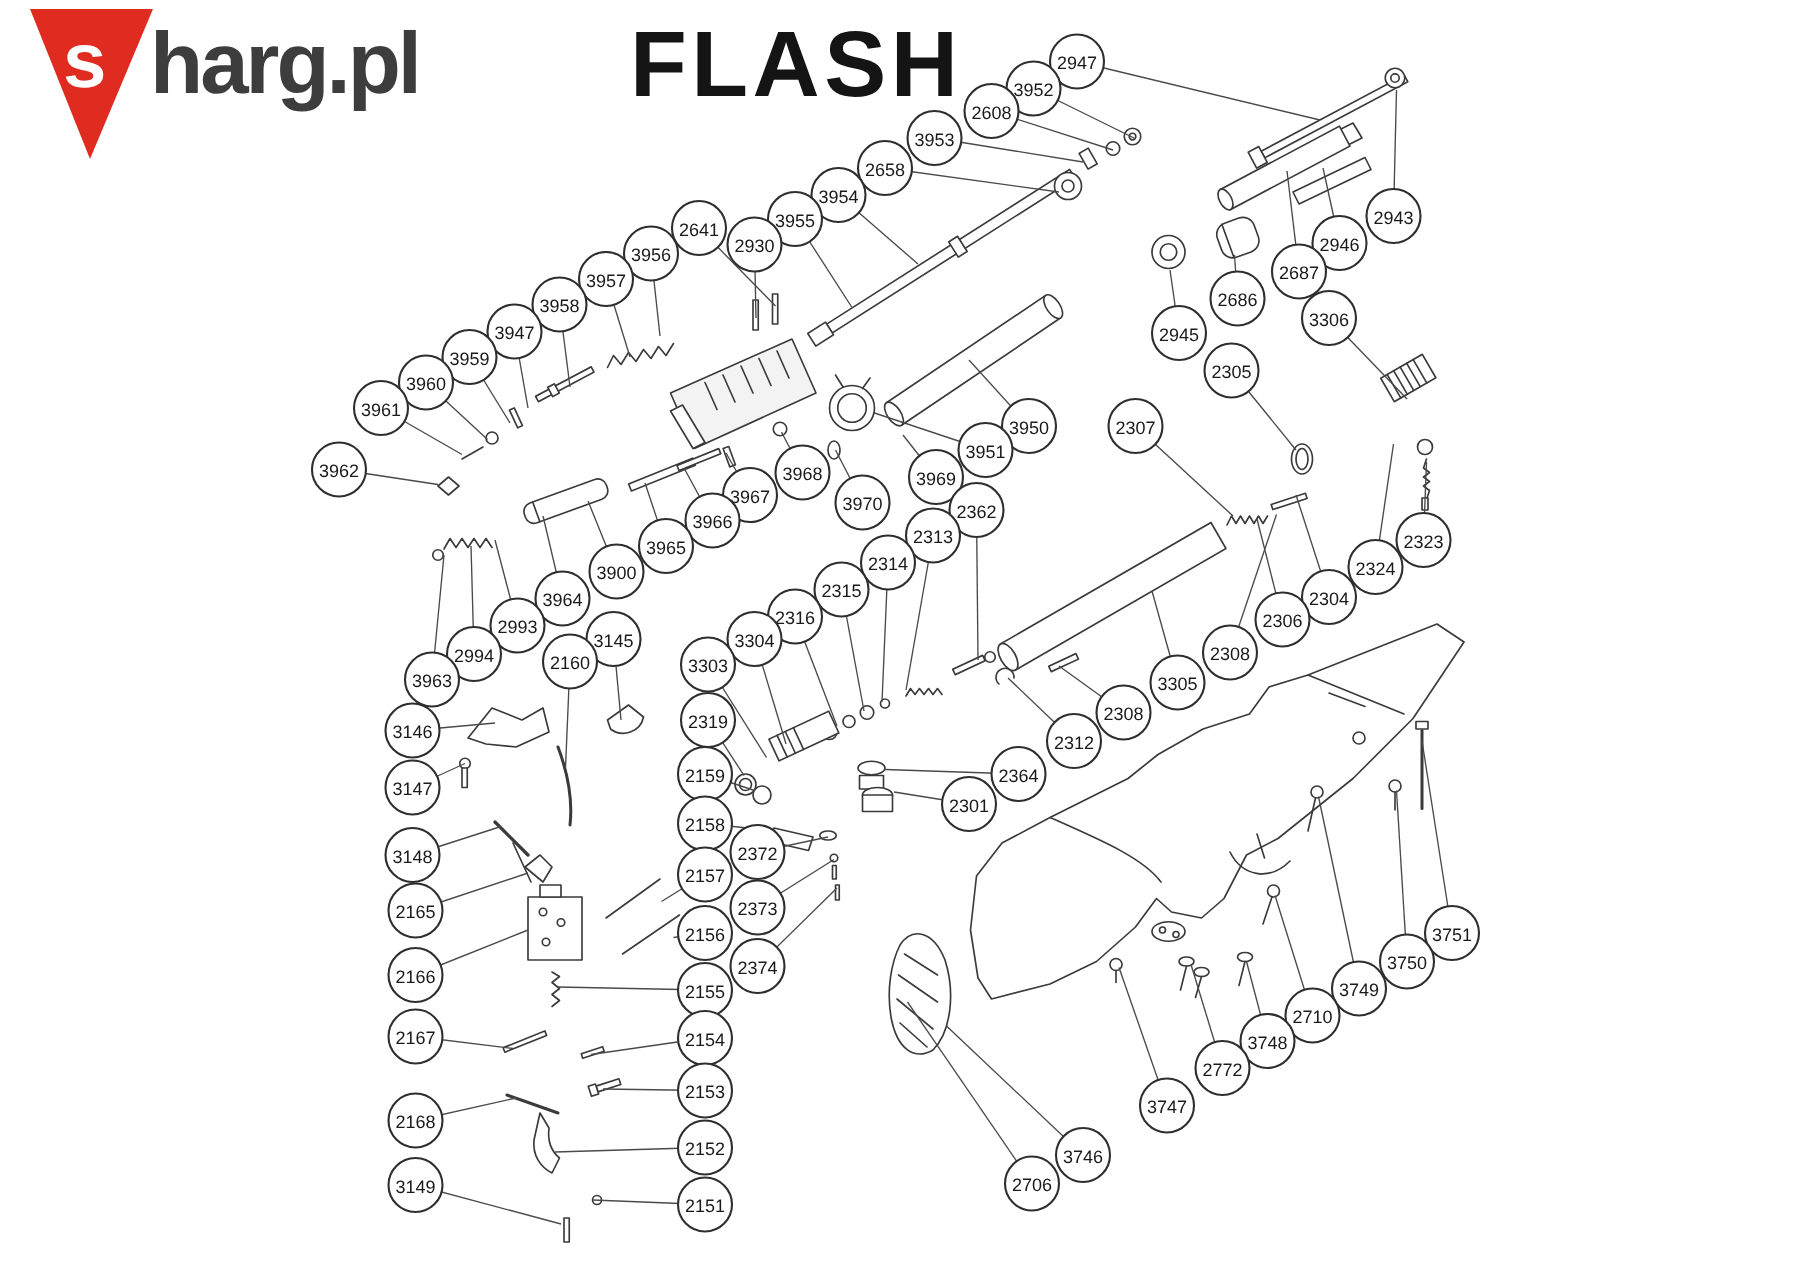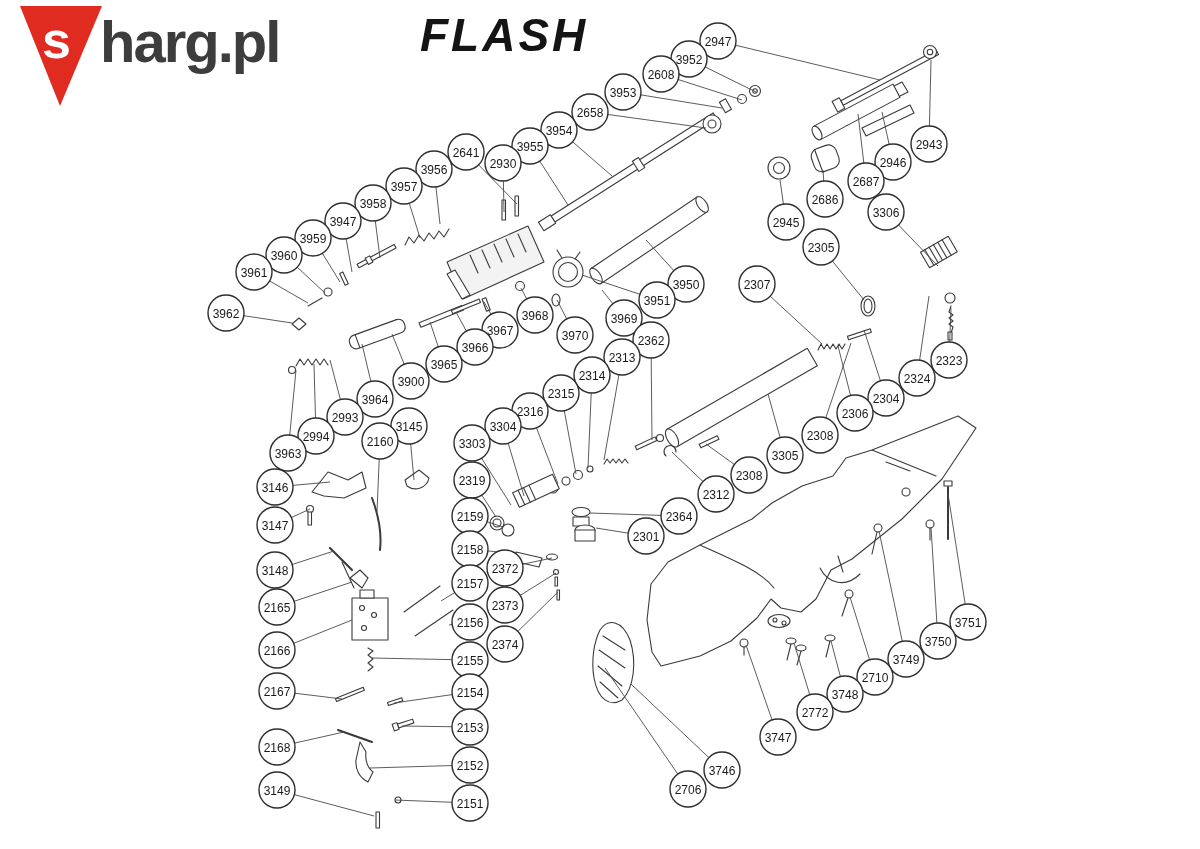--- a/index.html
+++ b/index.html
@@ -1,21 +1,21 @@
 <!DOCTYPE html>
 <html><head>
 <meta charset="utf-8">
 <style>
   html,body{margin:0;padding:0;background:#fff;}
   .page{position:relative;width:1200px;height:849px;background:#fff;overflow:hidden;
         font-family:"Liberation Sans",sans-serif;}
   #diagram-svg{position:absolute;left:0;top:0;width:1200px;height:849px;}
   .logo{position:absolute;top:2px;left:14px;width:340px;height:110px;}
-  .title{position:absolute;top:8px;left:420px;font-size:46px;font-weight:bold;
-         letter-spacing:3px;color:#141414;font-style:italic;}
+  .title{position:absolute;top:8px;left:420px;font-size:62px;font-weight:bold;
+         letter-spacing:3px;color:#141414;}
   #leader-lines line{stroke:#4a4a4a;stroke-width:0.9;}
   #balloons circle{fill:#ffffff;stroke:#2e2e2e;stroke-width:1.4;}
   #balloons text{font-family:"Liberation Sans",sans-serif;font-size:12px;fill:#1a1a1a;
                  text-anchor:middle;dominant-baseline:central;}
   #artwork{stroke:#3a3a3a;stroke-width:1.1;fill:none;stroke-linejoin:round;stroke-linecap:round;}
 </style>
 </head>
 <body>
 
 <div class="page">

